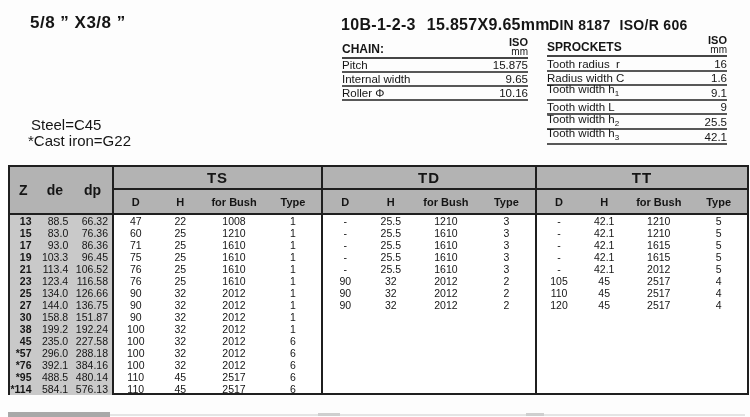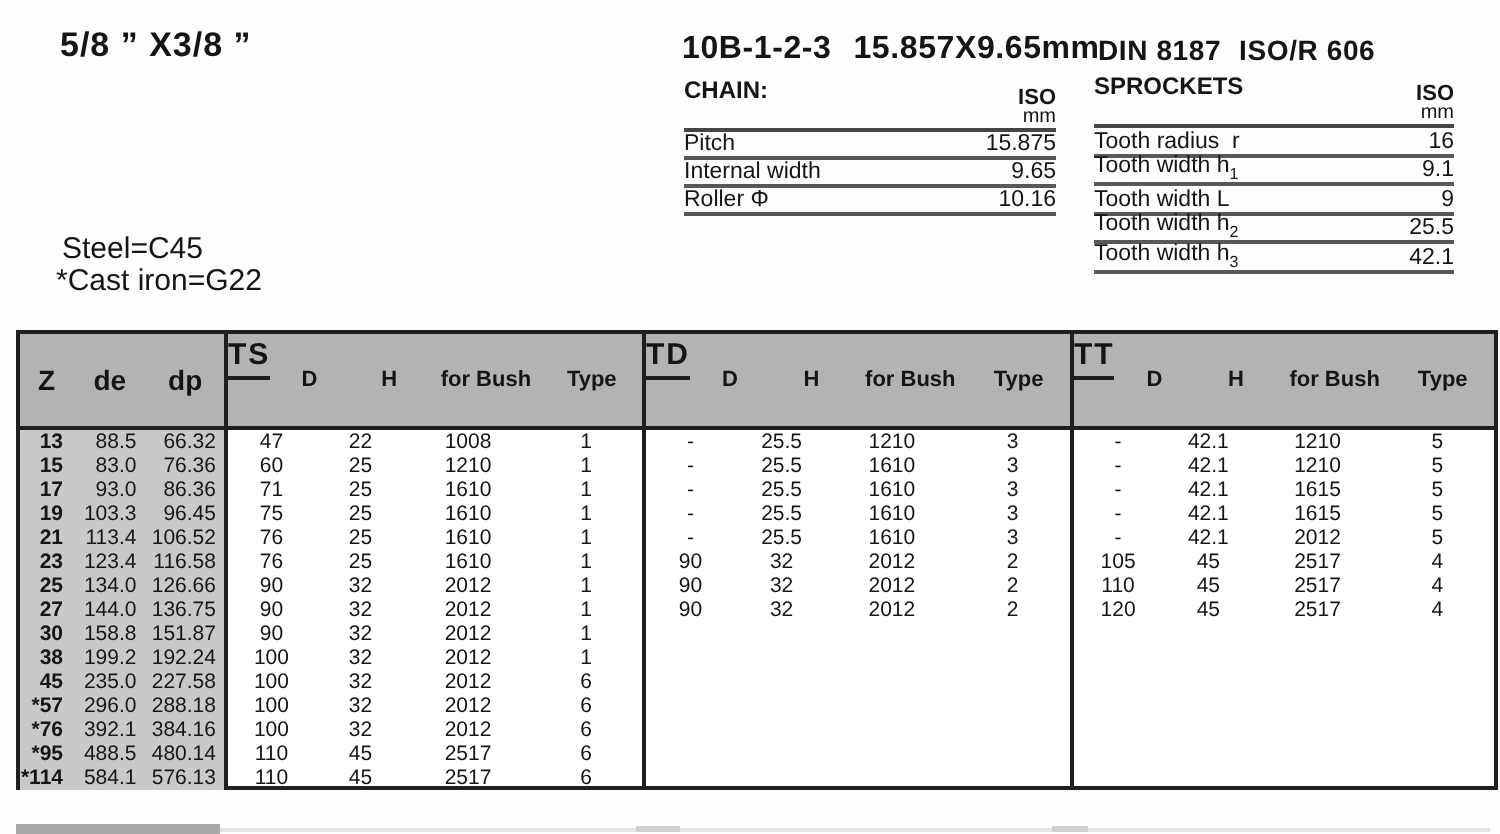--- a/index.html
+++ b/index.html
@@ -16,40 +16,40 @@
   #din-heading .gap{display:inline-block;width:9px;}
   #material-notes{left:28px;top:117px;font-size:15px;line-height:16px;}
   #material-notes .l1{padding-left:3px;}
 
   
   .mini{position:absolute;font-size:11.5px;}
   #chain-table{left:342px;top:38px;width:186px;}
   #sprockets-table{left:547px;top:36px;width:180px;}
   .mini-head{display:flex;justify-content:space-between;align-items:flex-end;
              border-bottom:2px solid #454545;}
-  .mini-title{font-weight:bold;font-size:12px;padding-bottom:12px;}
+  .mini-title{font-weight:bold;font-size:12px;padding-bottom:1px;}
   .mini-unit{text-align:right;line-height:9px;padding-bottom:1px;}
   .mini-unit .iso{font-weight:bold;font-size:11px;}
   .mini-unit .mmu{font-size:10px;}
   .mini-row{display:flex;justify-content:space-between;align-items:flex-end;
             border-bottom:2px solid #585858;box-sizing:border-box;}
   #chain-table .mini-row{height:14px;}
   #sprockets-table .mini-row{height:14.6px;}
   .mini-label{white-space:pre;}
   .mini-label sub{font-size:8px;}
   .mini-val{text-align:right;}
 
   
   #main-table{left:8px;top:165px;width:737px;height:226px;border:2px solid #1f1f1f;
               background:#fff;display:flex;flex-direction:column;box-sizing:content-box;}
   .mhead{display:flex;height:46px;flex:none;background:#b3b3b3;border-bottom:2px solid #1f1f1f;}
   .zhead{width:102px;flex:none;border-right:2px solid #1f1f1f;display:flex;align-items:center;}
   .zh{font-weight:bold;font-size:14px;text-align:center;}
   .zh0{width:26%;}.zh1{width:36%;}.zh2{width:38%;}
-  .sect{display:flex;flex-direction:row;}
+  .sect{display:flex;flex-direction:column;}
   .s-ts{flex:205;}.s-td{flex:210;border-left:2px solid #1f1f1f;}.s-tt{flex:208;border-left:2px solid #1f1f1f;}
   .sect-title{height:21px;flex:none;border-bottom:2px solid #1f1f1f;display:flex;
               align-items:center;justify-content:center;font-weight:bold;font-size:15px;letter-spacing:1px;}
   .sect-cols{flex:1;display:flex;align-items:center;font-weight:bold;font-size:11px;}
   .sc{text-align:center;}
   .sc0{width:21%;}.sc1{width:22%;}.sc2{width:30%;}.sc3{width:27%;}
   .mbody{flex:1;display:flex;flex-direction:column;}
   .mrow{flex:1;display:flex;font-size:10.5px;}
   .zsec{width:102px;flex:none;background:#c9c9c9;border-right:2px solid #1f1f1f;
         display:flex;align-items:center;}
@@ -114,20 +114,24 @@
       <div class="iso">ISO</div>
       <div class="mmu">mm</div>
     </span>
   </div>
   <div>
       <div class="mini-row">
         <span class="mini-label">Tooth radius  r</span>
         <span class="mini-val">16</span>
       </div>
       <div class="mini-row">
+        <span class="mini-label">Radius width C</span>
+        <span class="mini-val">1.6</span>
+      </div>
+      <div class="mini-row">
         <span class="mini-label">Tooth width h<sub>1</sub></span>
         <span class="mini-val">9.1</span>
       </div>
       <div class="mini-row">
         <span class="mini-label">Tooth width L</span>
         <span class="mini-val">9</span>
       </div>
       <div class="mini-row">
         <span class="mini-label">Tooth width h<sub>2</sub></span>
         <span class="mini-val">25.5</span>

